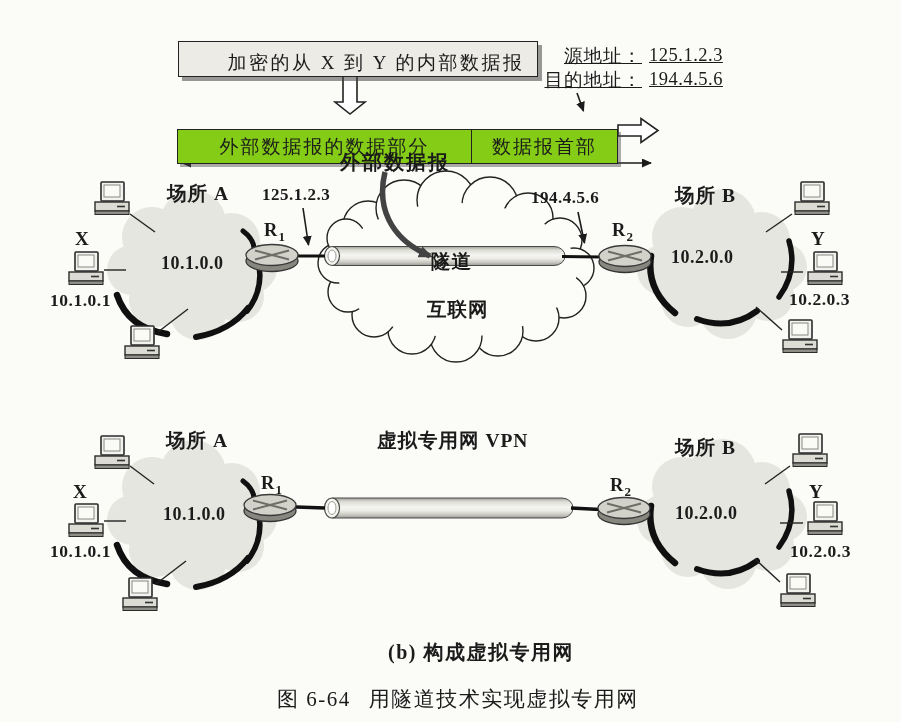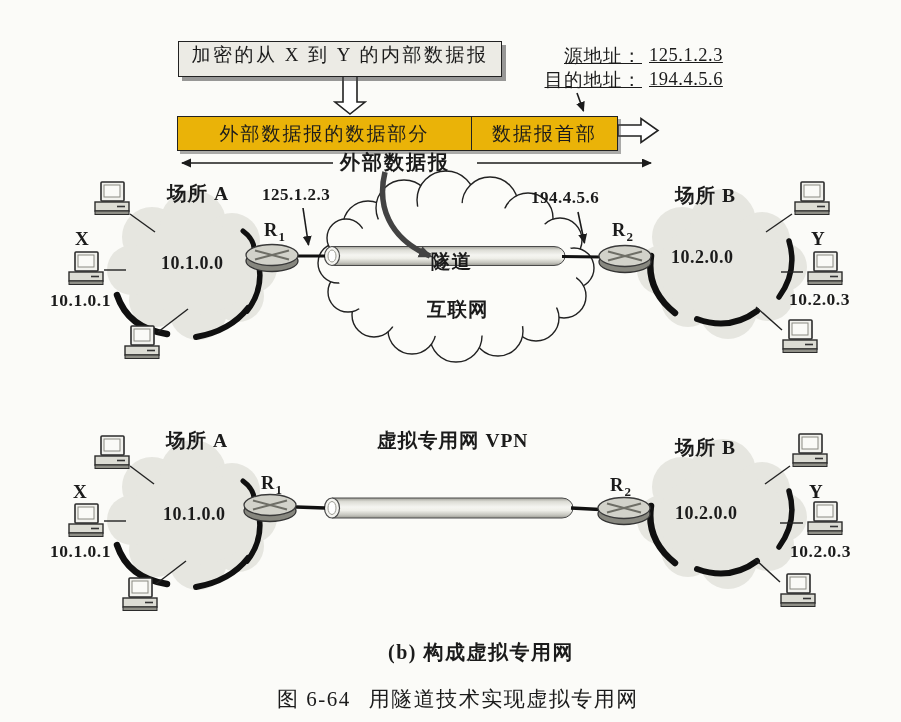--- a/index.html
+++ b/index.html
@@ -8,26 +8,26 @@
     background:#fbfbf8;overflow:hidden;
     font-family:"Liberation Serif","DejaVu Serif",serif;color:#1b1b1b;
   }
   svg.canvas{position:absolute;left:0;top:0;}
   .lbl{position:absolute;white-space:nowrap;line-height:1.15;letter-spacing:1px;font-weight:bold;}
   .rsub{font-size:13px;}
   .enc-box{
     position:absolute;left:178px;top:41px;width:322px;height:34px;
     border:1.6px solid #222;background:#ecebe5;
     box-shadow:4px 4px 0 rgba(70,70,70,.55);
-    display:flex;align-items:flex-start;justify-content:center;
-    font-size:19px;letter-spacing:2.5px;
+    display:flex;align-items:flex-end;justify-content:center;
+    font-size:19px;letter-spacing:2.5px;padding-left:36px;
   }
   .outer-bar{
-    position:absolute;left:177px;top:116px;width:439px;height:33px;
-    border:1.6px solid #222;background:#eab308;
+    position:absolute;left:177px;top:129px;width:439px;height:33px;
+    border:1.6px solid #222;background:#84cc16;
     box-shadow:3px 3px 0 rgba(70,70,70,.45);
     display:flex;
   }
   .outer-bar .cell{display:flex;align-items:center;justify-content:center;font-size:19px;letter-spacing:2px;}
   .outer-bar .data-cell{flex:1;}
   .outer-bar .hdr-cell{width:145px;border-left:1.6px solid #222;}
   .addr{position:absolute;left:536px;top:43px;font-size:18.5px;}
   .addr .row{display:flex;height:24px;align-items:center;text-decoration:underline;}
   .addr .al{display:inline-block;width:106px;text-align:right;letter-spacing:1px;}
   .addr .av{margin-left:7px;letter-spacing:.5px;}

